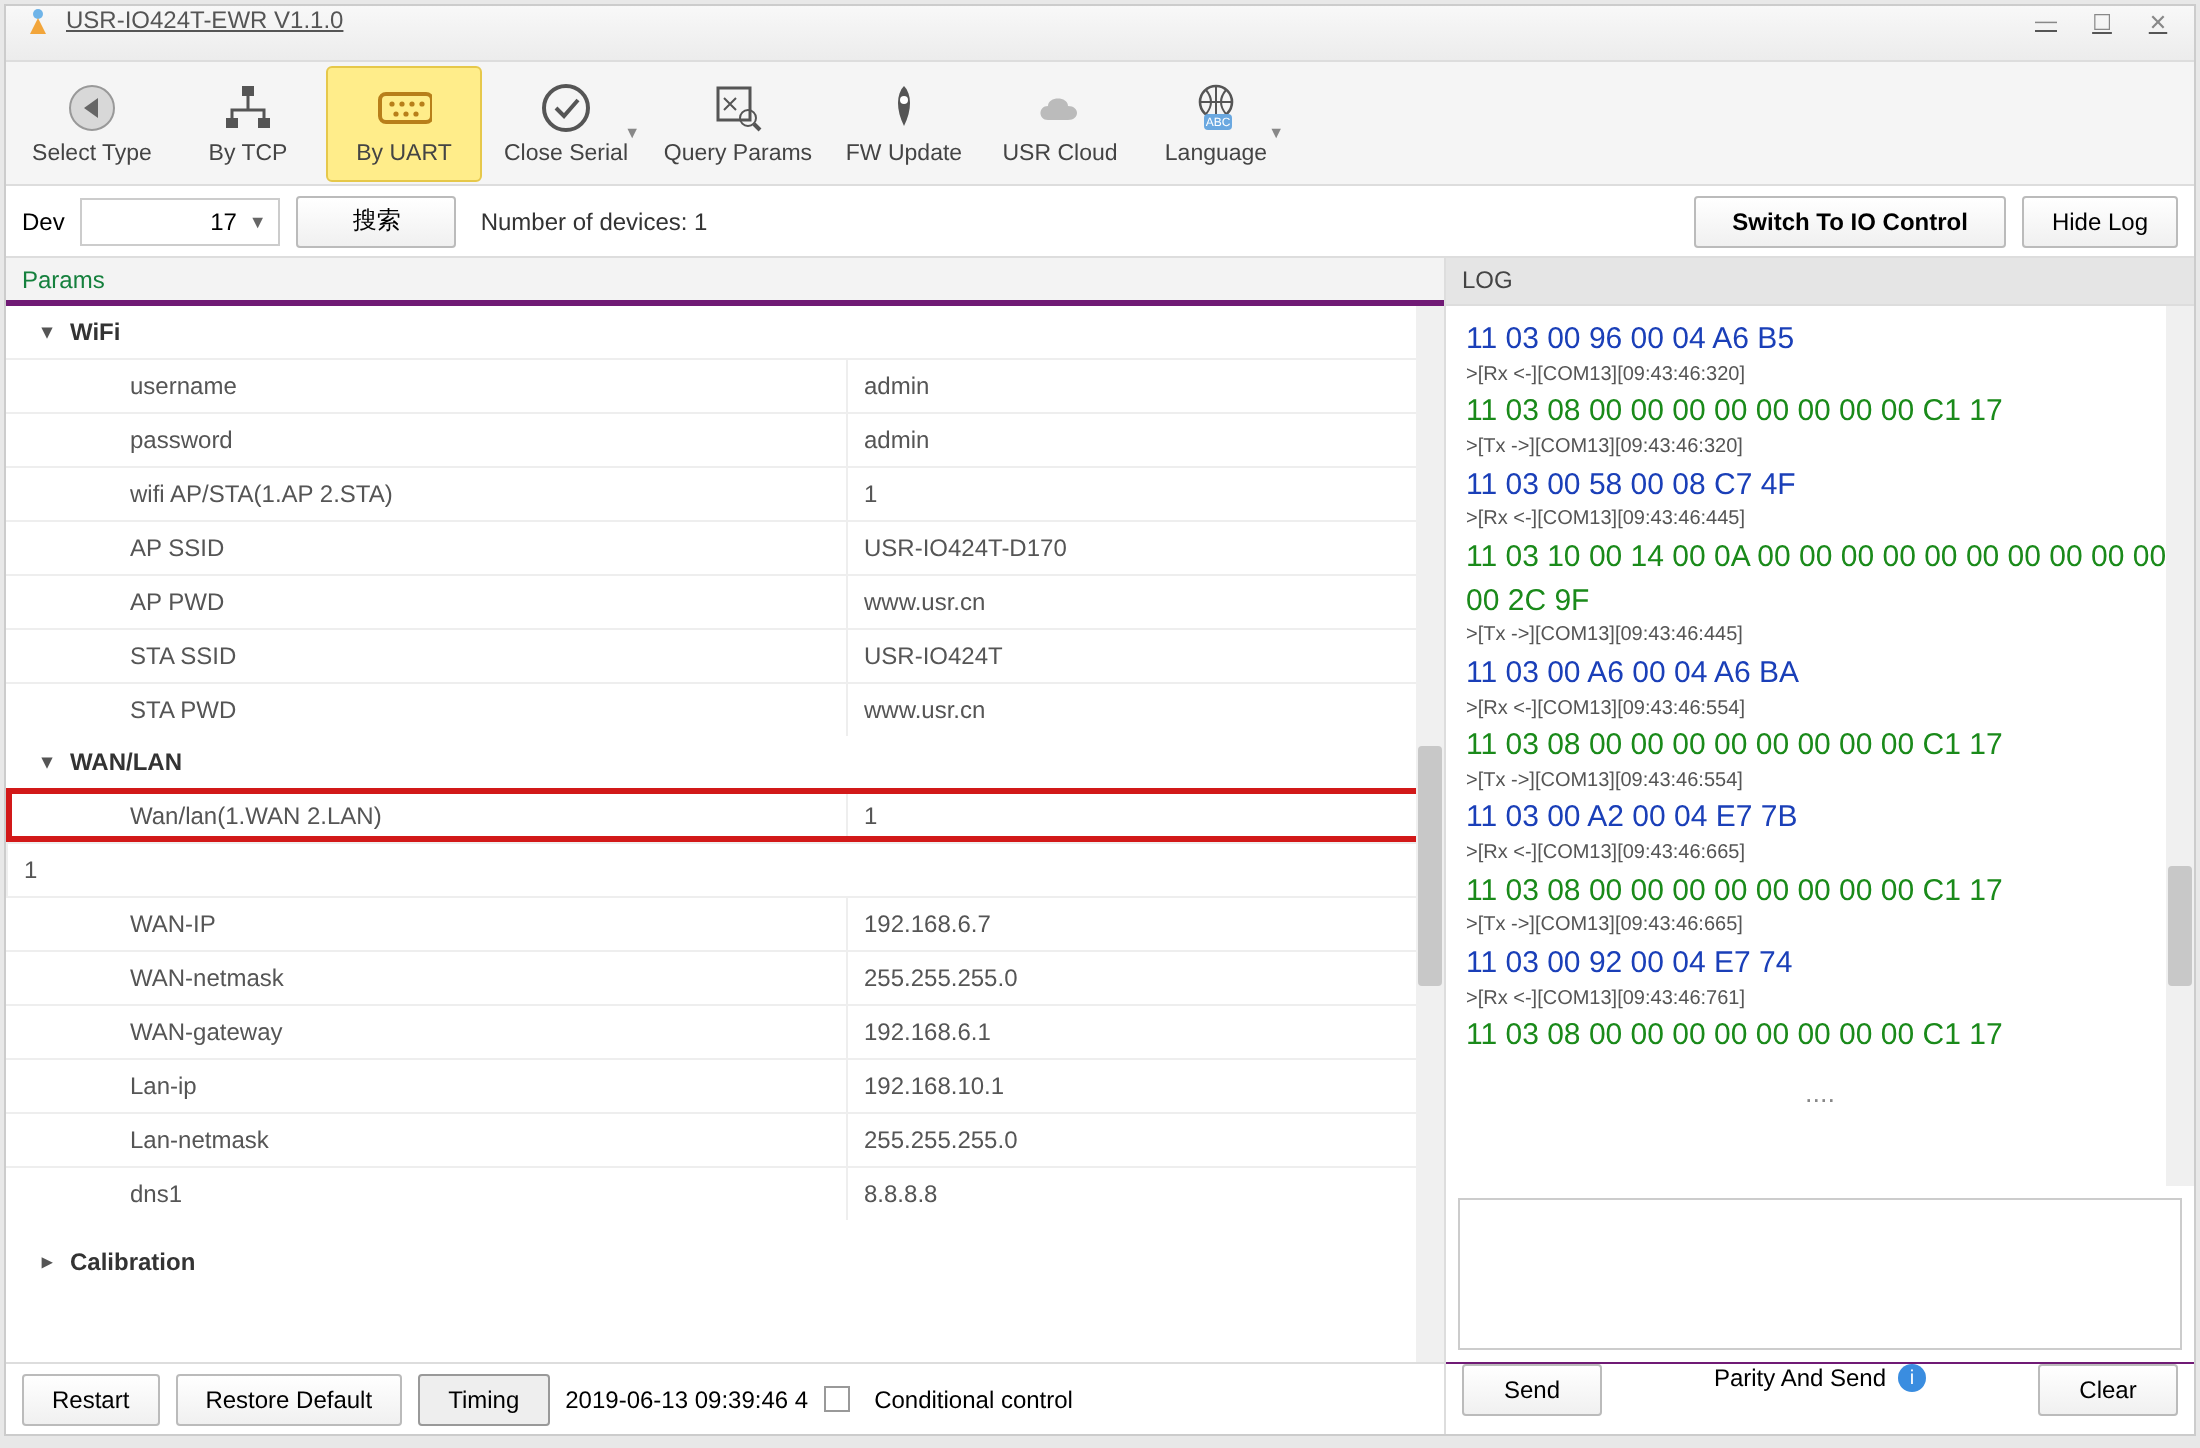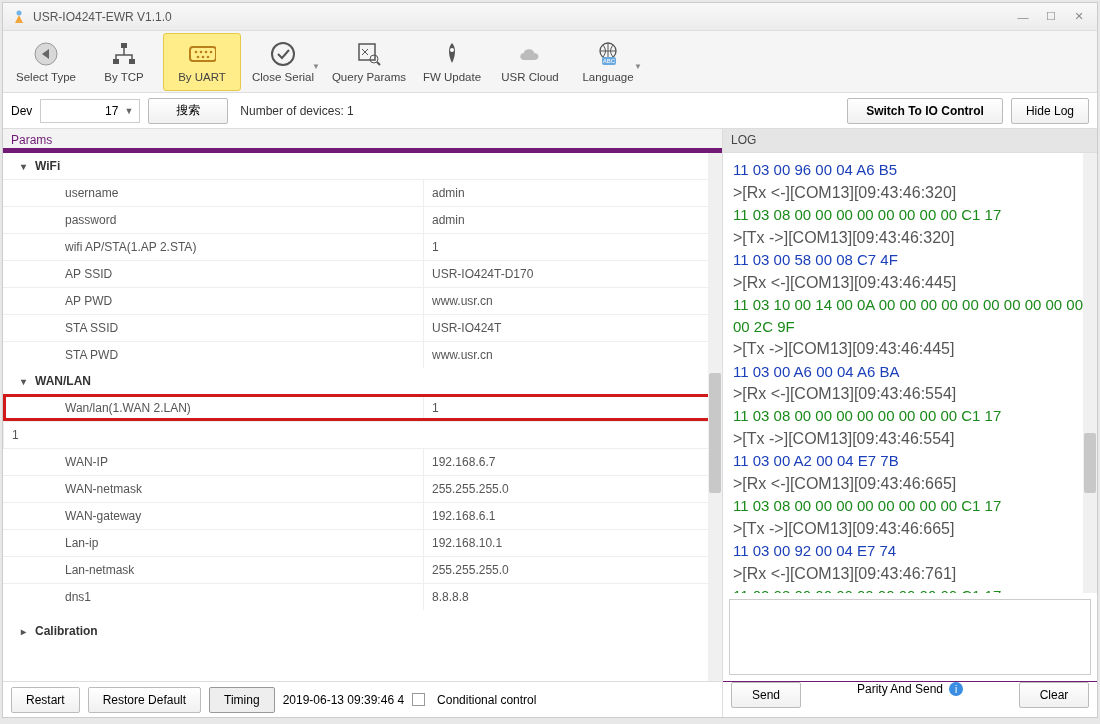--- a/index.html
+++ b/index.html
@@ -1,57 +1,57 @@
 <!DOCTYPE html>
 <html><head>
 <meta charset="utf-8">
 <style>
 * { box-sizing: border-box; margin: 0; padding: 0; font-family: "Segoe UI", Arial, sans-serif; }
 body { background: #e8e8e8; width: 1100px; height: 724px; overflow: hidden; }
 .window { background: #fff; width: 1096px; height: 716px; margin: 2px; border: 1px solid #ccc; display: flex; flex-direction: column; }
-.titlebar { height: 28px; background: linear-gradient(#f8f8f8,#ececec); display: flex; align-items: center; padding: 0 8px; font-size: 12px; color: #555; border-bottom: 1px solid #ddd; }
+.titlebar { height: 28px; background: linear-gradient(#f8f8f8,#ececec); display: flex; align-items: flex-start; padding: 0 8px; font-size: 12px; color: #555; border-bottom: 1px solid #ddd; text-decoration: underline; }
 .titlebar-icon { width: 16px; height: 16px; margin-right: 6px; }
 .titlebar-spacer { flex: 1; }
 .titlebar-btn { width: 20px; height: 16px; margin-left: 8px; display: flex; align-items: center; justify-content: center; color: #888; cursor: pointer; font-size: 11px; }
 .ribbon { height: 62px; background: #f5f5f5; border-bottom: 1px solid #ddd; display: flex; align-items: center; padding: 2px 4px; }
 .ribbon-btn { width: 78px; height: 58px; display: flex; flex-direction: column; align-items: center; justify-content: center; border: 1px solid transparent; border-radius: 3px; font-size: 11.5px; color: #444; cursor: pointer; position: relative; }
 .ribbon-btn.active { background: #ffed8a; border: 1px solid #e6c84a; }
 .ribbon-btn .ic { width: 28px; height: 28px; margin-bottom: 3px; display: flex; align-items: center; justify-content: center; }
 .ribbon-drop { font-size: 8px; position: absolute; right: 4px; top: 28px; color: #888; }
 .second-bar { height: 36px; border-bottom: 1px solid #ddd; display: flex; align-items: center; padding: 0 8px; font-size: 12px; gap: 8px; }
 .dev-label { color: #000000; }
 .dev-select { width: 100px; height: 24px; border: 1px solid #ccc; display: flex; align-items: center; justify-content: flex-end; padding: 0 6px; font-size: 12px; background: #fff; }
 .dev-select .caret { margin-left: 6px; font-size: 9px; color: #666; }
 .search-btn, .io-btn, .hide-btn { height: 26px; border: 1px solid #bbb; background: linear-gradient(#fff,#f0f0f0); border-radius: 2px; padding: 0 14px; font-size: 12px; cursor: pointer; }
 .io-btn { font-weight: bold; padding: 0 18px; }
 .search-btn { width: 80px; }
 .numdev { color: #333; margin-left: 4px; }
 .main { flex: 1; display: flex; overflow: hidden; }
 .left-pane { width: 720px; border-right: 1px solid #ddd; display: flex; flex-direction: column; }
-.params-header { height: 24px; background: #f3f3f3; border-bottom: 5px solid #701a75; font-size: 12px; padding: 4px 8px; color: #701a75; }
+.params-header { height: 24px; background: #f3f3f3; border-bottom: 3px solid #701a75; font-size: 12px; padding: 4px 8px; color: #15803d; }
 .params-body { flex: 1; overflow-y: auto; position: relative; }
 .scrollbar-track { position: absolute; right: 0; top: 0; width: 14px; height: 100%; background: #f0f0f0; }
 .scrollbar-thumb { position: absolute; right: 1px; width: 12px; background: #c8c8c8; border-radius: 2px; }
 .group-row { display: flex; align-items: center; height: 26px; font-size: 12px; font-weight: bold; color: #333; padding-left: 18px; cursor: pointer; }
 .group-row .chev { width: 14px; font-size: 10px; color: #555; }
 .param-row { display: flex; height: 27px; border-top: 1px solid #eee; font-size: 12px; color: #555; }
 .param-label { width: 420px; padding-left: 62px; display: flex; align-items: center; }
 .param-value { flex: 1; padding-left: 8px; display: flex; align-items: center; border-left: 1px solid #eee; }
 .param-row.highlight { outline: 3px solid #d21919; outline-offset: -3px; }
 .calib-row { margin-top: 8px; }
 .bottom-bar { height: 36px; border-top: 1px solid #ddd; display: flex; align-items: center; padding: 0 8px; gap: 8px; font-size: 12px; }
 .bottom-btn { height: 26px; border: 1px solid #bbb; background: linear-gradient(#fff,#f0f0f0); border-radius: 2px; padding: 0 14px; cursor: pointer; font-size: 12px; }
 .bottom-btn.active { background: #eee; border-color: #999; }
 .checkbox { width: 13px; height: 13px; border: 1px solid #999; background: #fff; display: inline-block; margin-right: 4px; }
 .right-pane { flex: 1; display: flex; flex-direction: column; }
 .log-header { height: 24px; background: #e5e5e5; border-bottom: 1px solid #ddd; font-size: 12px; padding: 4px 8px; color: #444; }
 .log-body { flex: 1; padding: 6px 10px; font-size: 13.5px; overflow-y: auto; position: relative; line-height: 1.45; font-family: "Segoe UI", Arial, sans-serif; }
 .log-hex { color: #1a3fb8; font-size: 15px; }
 .log-hex-green { color: #1a8a1a; font-size: 15px; }
-.log-meta { color: #555; font-size: 16px; }
+.log-meta { color: #555; font-size: 10px; }
 .log-dots { text-align: center; color: #888; margin-top: 8px; }
 .log-input { height: 76px; margin: 6px; border: 1px solid #ccc; background: #fff; }
 .log-footer { height: 36px; border-top: 1px solid #701a75; display: flex; align-items: flex-start; padding: 0 8px; gap: 10px; font-size: 12px; justify-content: space-between; }
 .send-btn, .clear-btn { height: 26px; width: 70px; border: 1px solid #bbb; background: linear-gradient(#fff,#f0f0f0); border-radius: 2px; cursor: pointer; font-size: 12px; }
 .info-icon { width: 14px; height: 14px; background: #3a8de0; border-radius: 50%; color: #fff; font-size: 10px; display: inline-flex; align-items: center; justify-content: center; margin-left: 2px; }
 svg { display: block; }
 </style>
 </head>
 <body>
 

